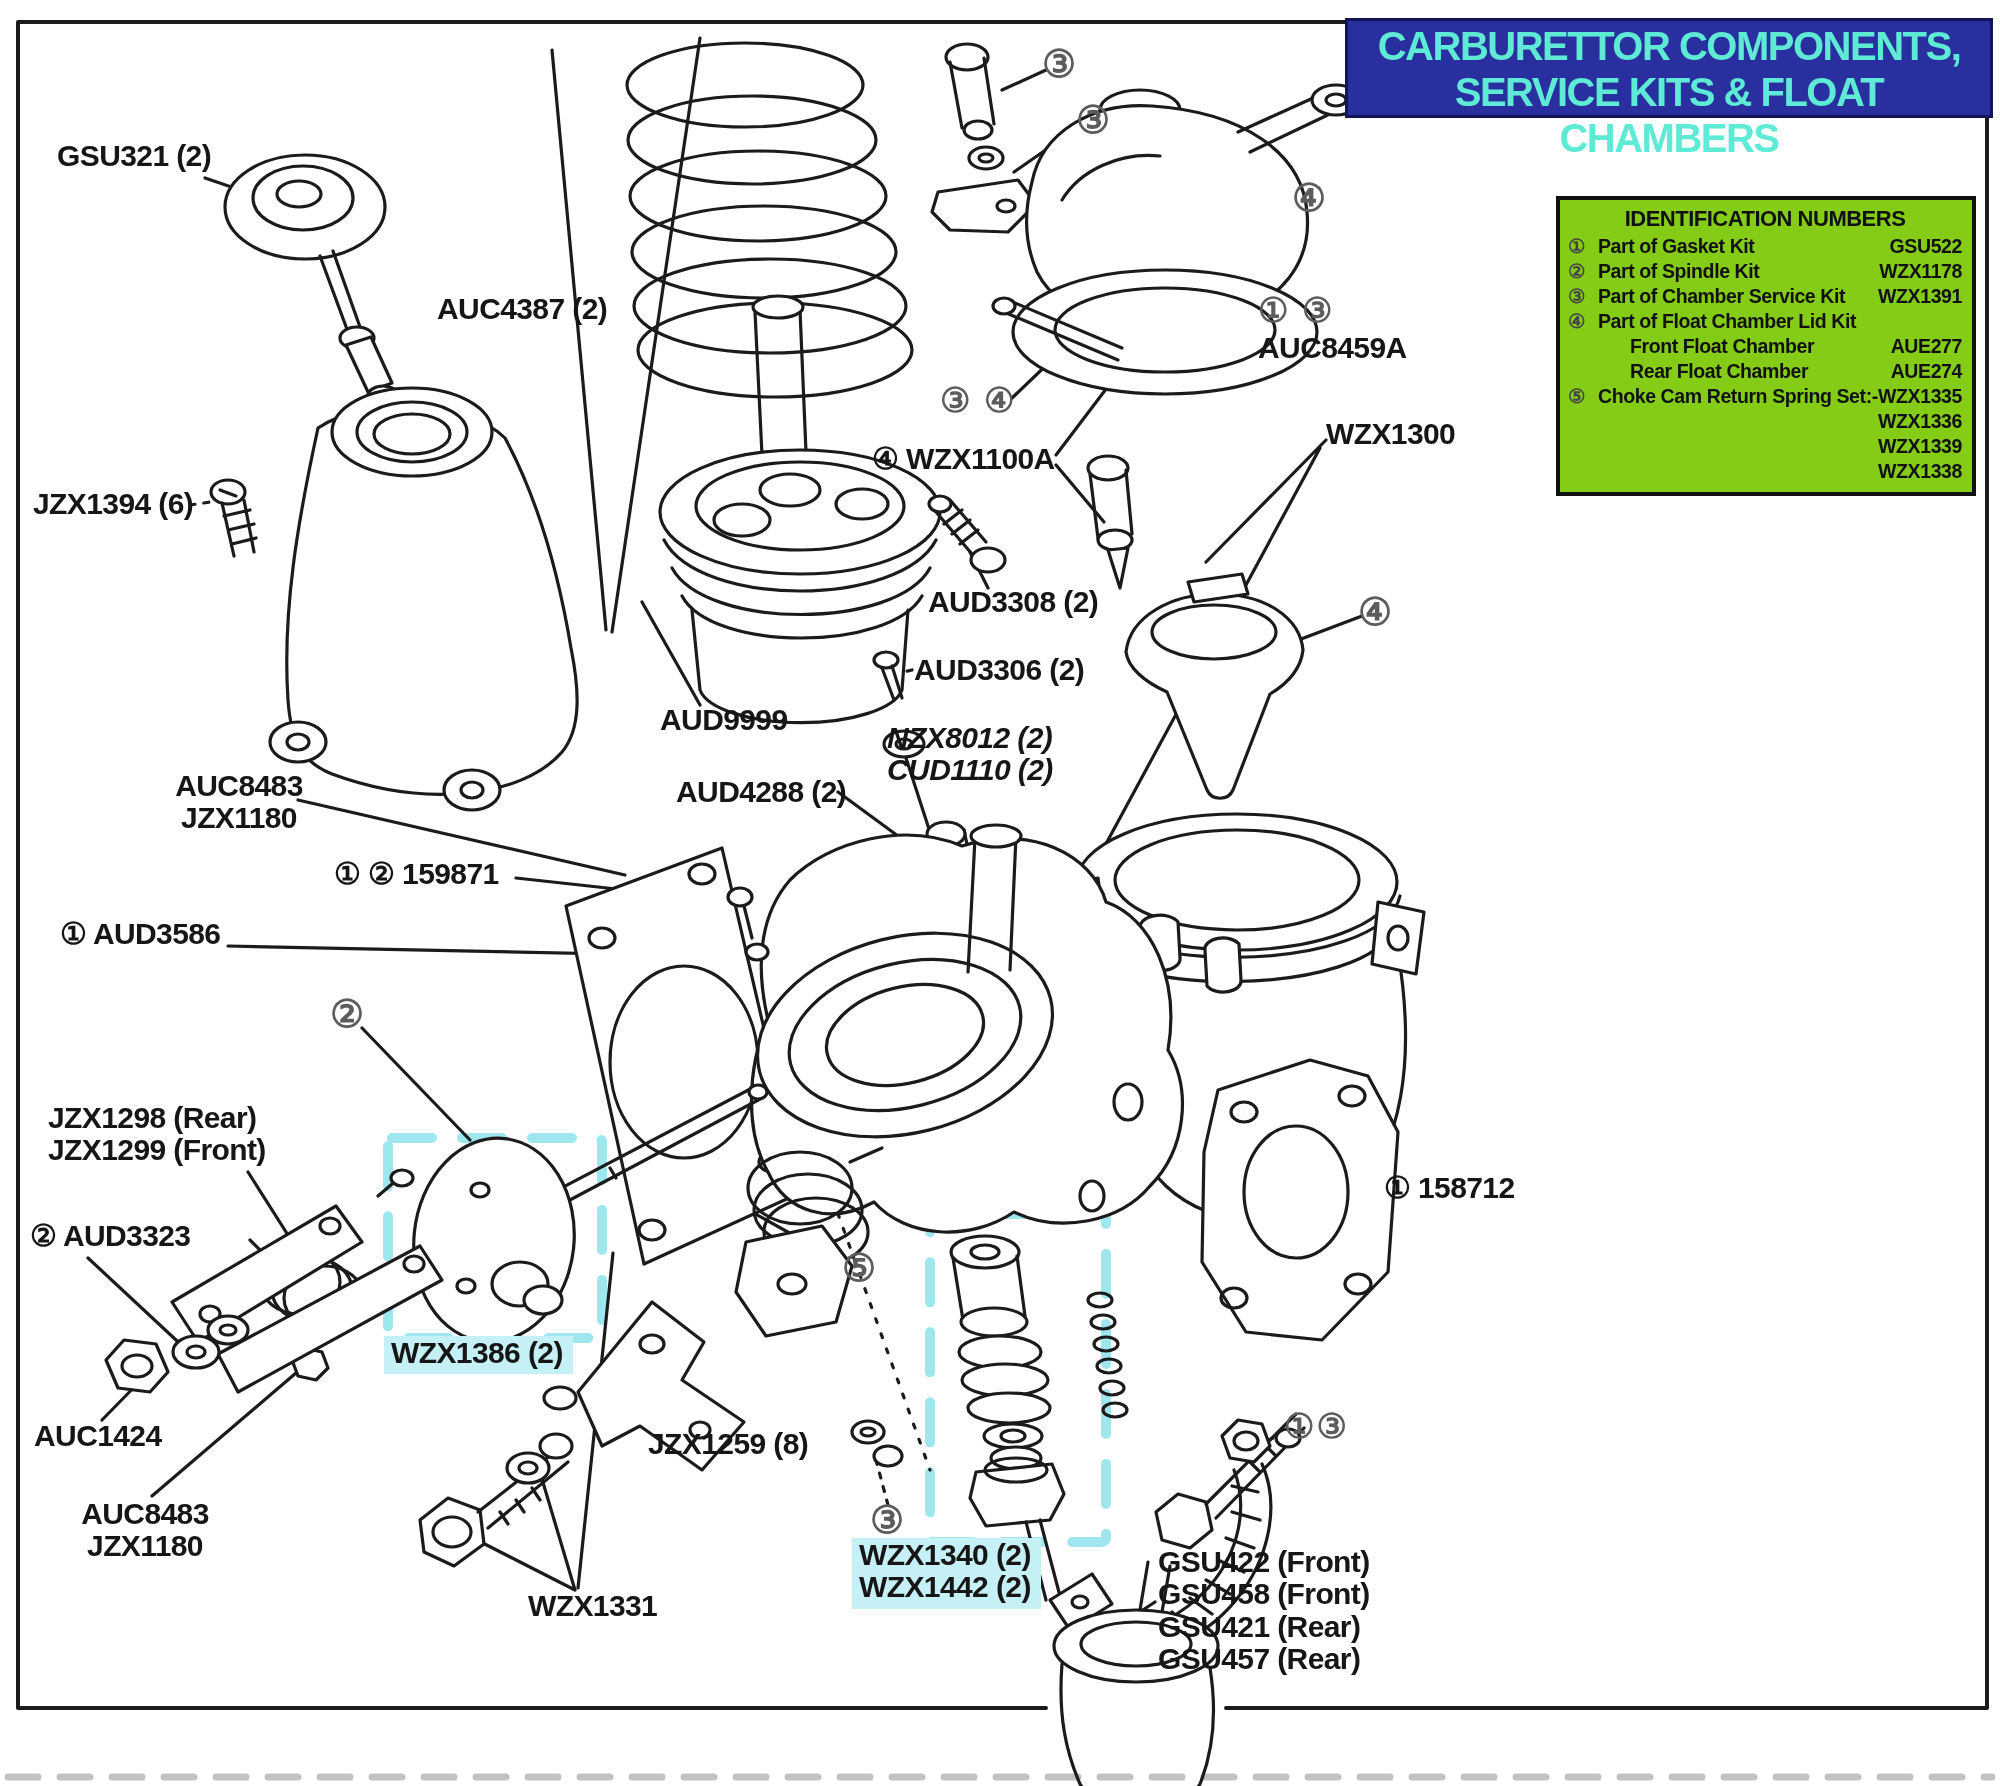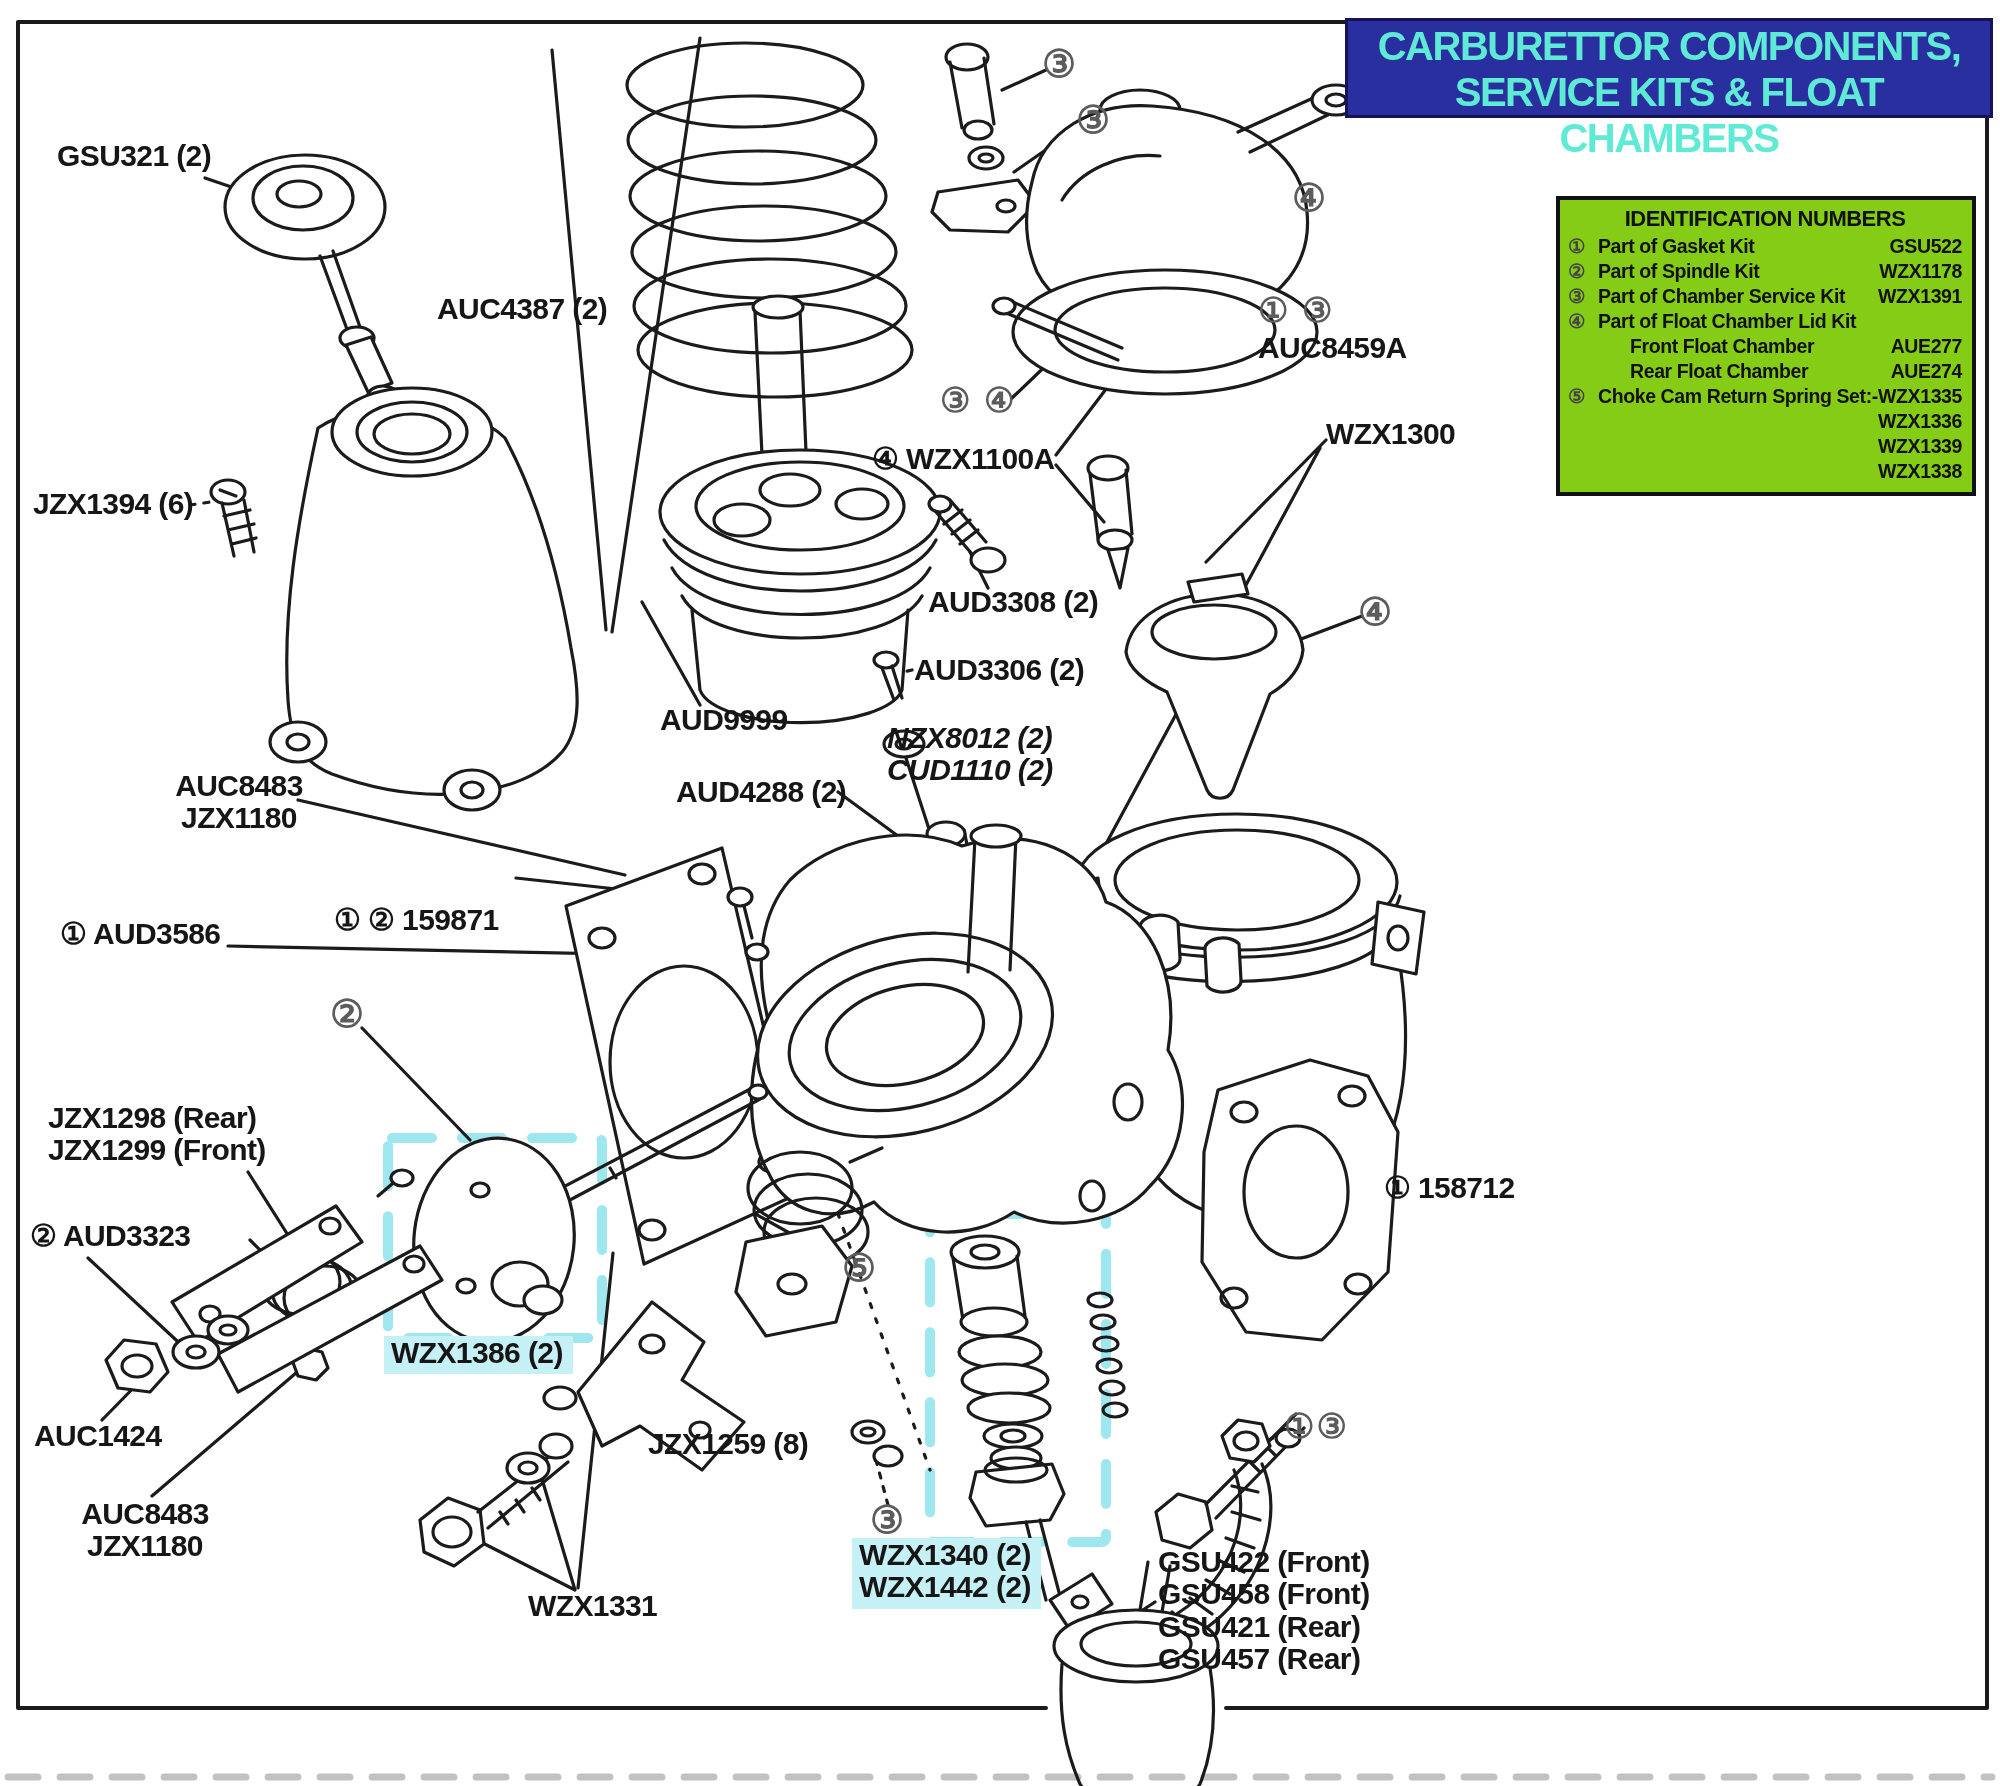--- a/index.html
+++ b/index.html
@@ -335,21 +335,21 @@
 <div class="lbl circ" style="left:1042px;top:44px;">③</div>
 <div class="lbl circ" style="left:1076px;top:100px;">③</div>
 <div class="lbl circ" style="left:1292px;top:178px;">④</div>
 <div class="lbl circ" style="left:1258px;top:292px;font-size:34px;">① ③</div>
 <div class="lbl" style="left:1258px;top:332px;">AUC8459A</div>
 <div class="lbl circ" style="left:940px;top:382px;font-size:34px;">③ ④</div>
 <div class="lbl" style="left:1326px;top:418px;">WZX1300</div>
 <div class="lbl circ" style="left:1358px;top:592px;">④</div>
 <div class="lbl ctr" style="left:160px;top:770px;width:158px;">AUC8483
 JZX1180</div>
-<div class="lbl" style="left:334px;top:904px;">① ② 159871</div>
+<div class="lbl" style="left:334px;top:858px;">① ② 159871</div>
 <div class="lbl" style="left:60px;top:918px;">① AUD3586</div>
 <div class="lbl circ" style="left:330px;top:994px;">②</div>
 <div class="lbl" style="left:48px;top:1102px;">JZX1298 (Rear)
 JZX1299 (Front)</div>
 <div class="lbl" style="left:30px;top:1220px;text-align:right;">② AUD3323</div>
 <div class="lbl" style="left:34px;top:1420px;">AUC1424</div>
 <div class="lbl ctr" style="left:66px;top:1498px;width:158px;">AUC8483
 JZX1180</div>
 <div class="lbl hl" style="left:384px;top:1336px;">WZX1386 (2)</div>
 <div class="lbl" style="left:648px;top:1428px;">JZX1259 (8)</div>

